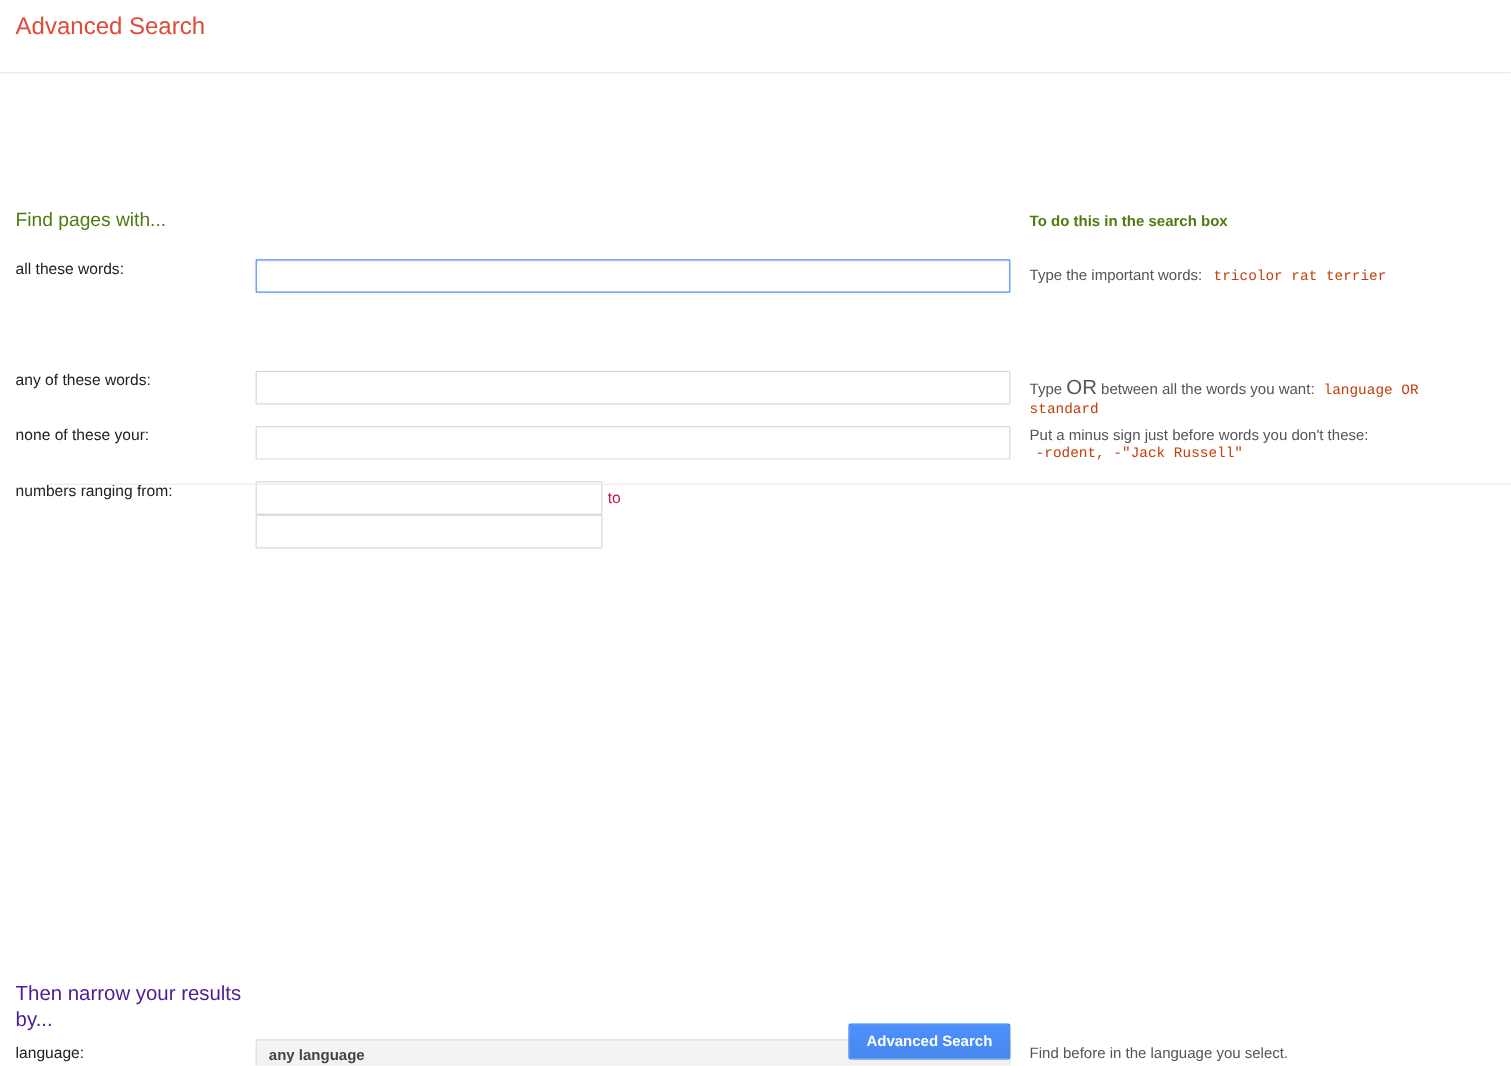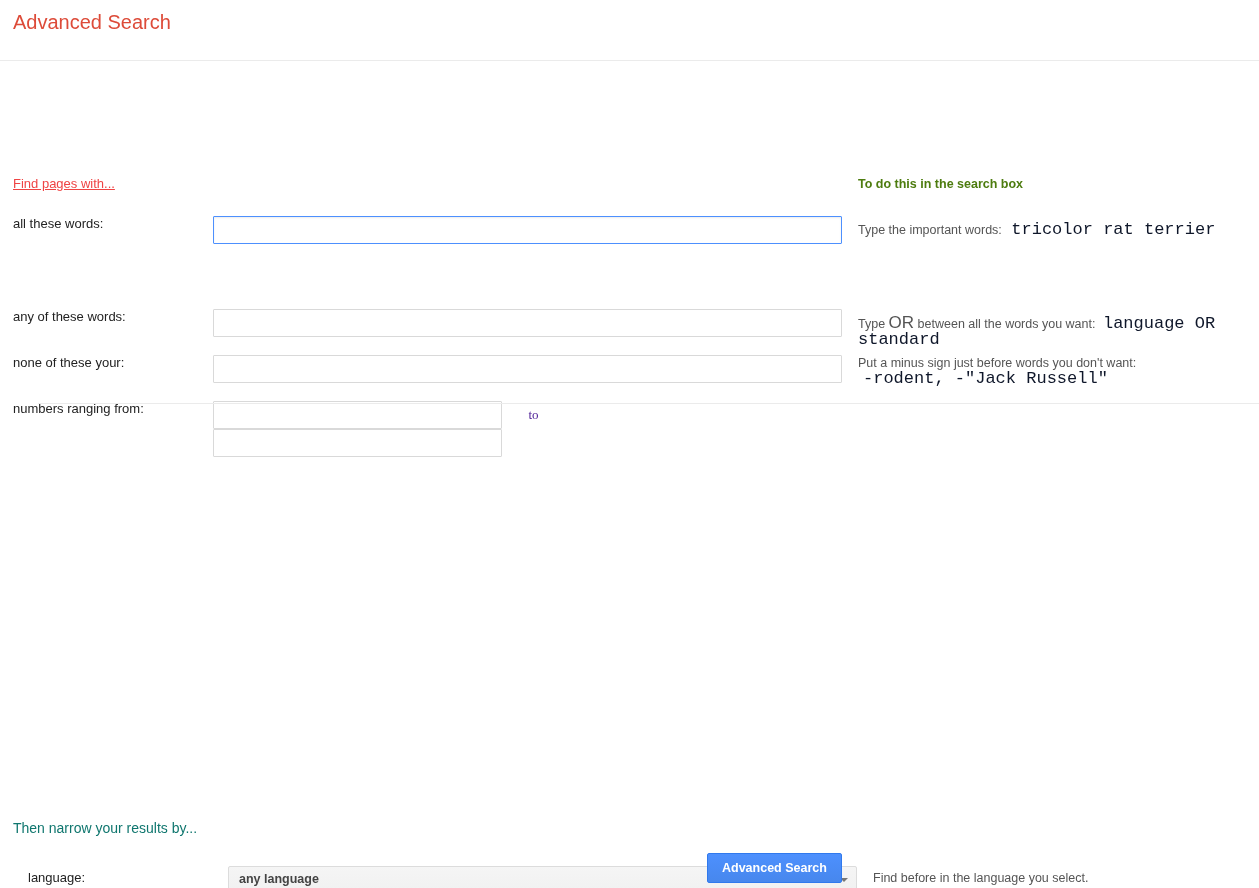--- a/index.html
+++ b/index.html
@@ -10,22 +10,22 @@
   body {
     width: 1259px;
     height: 888px;
     font-family: "Liberation Sans", sans-serif;
     color: #222222;
     overflow: hidden;
     position: relative;
   }
   .mono {
     font-family: "Liberation Mono", monospace;
-    font-size: 17px;
-    color: #0f172a;
+    font-size: 12px;
+    color: #c2410c;
   }
 
   
   .header {
     height: 61px;
     border-bottom: 1px solid #ebebeb;
     box-sizing: border-box;
     position: relative;
   }
   .page-title {
@@ -72,41 +72,40 @@
     font-size: 12.5px;
     color: #555555;
     line-height: 15px;
   }
 
   
   .find-heading {
     position: absolute;
     left: 13px;
     top: 112px;
-    font-size: 13px;
-    color: #ef4444;
+    font-size: 16px;
+    color: #4d7c0f;
     line-height: 22px;
-    text-decoration: underline;
   }
   .todo-heading {
     position: absolute;
     left: 858px;
     top: 115px;
     font-size: 12.5px;
     font-weight: bold;
     color: #4d7c0f;
     line-height: 16px;
   }
   .narrow-heading {
     position: absolute;
     left: 13px;
     top: 424px;
     width: 200px;
-    font-size: 14px;
-    color: #0f766e;
+    font-size: 17px;
+    color: #4c1d95;
     line-height: 22px;
   }
 
   
   input.ti {
     box-sizing: border-box;
     height: 28px;
     border: 1px solid #d9d9d9;
     background: #ffffff;
     font-family: "Liberation Sans", sans-serif;
@@ -118,26 +117,25 @@
   }
   input.ti.wide { width: 629px; }
   input.ti.half { width: 289px; }
   input.ti.focused {
     border: 1px solid #4d90fe;
     box-shadow: inset 0 1px 2px rgba(0,0,0,0.08);
   }
   .to-sep {
     display: inline-block;
     width: 54px;
-    text-align: center;
+    text-align: left;
     font-size: 13px;
-    color: #4c1d95;
+    color: #be185d;
     line-height: 28px;
     vertical-align: top;
-    font-family: Liberation Serif, serif;
   }
 
   
   .sel {
     box-sizing: border-box;
     position: relative;
     width: 629px;
     height: 26px;
     background: linear-gradient(to bottom, #f5f5f5, #f1f1f1);
     border: 1px solid #dcdcdc;
@@ -224,42 +222,42 @@
       <span class="mono" style="margin-left:4px;">language OR standard</span>
     </div>
   </div>
 
   <div class="row" style="position:absolute; left:0; top:294px;">
     <div class="cell-label">none of these your:</div>
     <div class="cell-field">
       <input class="ti wide" type="text" value="" style="">
     </div>
     <div class="cell-help" style="padding-top:1px;">
-      <span class="help-line">Put a minus sign just before words you don't want:</span>
+      <span class="help-line">Put a minus sign just before words you don't these:</span>
       <span class="mono help-line" style="padding-left:5px;">-rodent, -"Jack Russell"</span>
     </div>
   </div>
 
   <div class="row" style="position:absolute; left:0; top:340px;">
     <div class="cell-label">numbers ranging from:</div>
     <div class="cell-field">
       <input class="ti half" type="text" value="" style="">
       <span class="to-sep">to</span>
       <input class="ti half" type="text" value="" style="">
     </div>
   </div>
 </div>
 
 <div class="divider" style="top:403px;"></div>
 
 <div class="section">
   <div class="narrow-heading">Then narrow your results by...</div>
 
   <div class="row" style="position:absolute; left:0; top:473px;">
-    <div class="cell-label" style="padding-top:4px;margin-left:15px;">language:</div>
+    <div class="cell-label" style="padding-top:4px;">language:</div>
     <div class="cell-field">
       <div class="sel">
         <span>any language</span>
         <span class="caret"></span>
       </div>
     </div>
     <div class="cell-help" style="padding-top:5px;">Find before in the language you select.</div>
   </div>
 
 </div>

